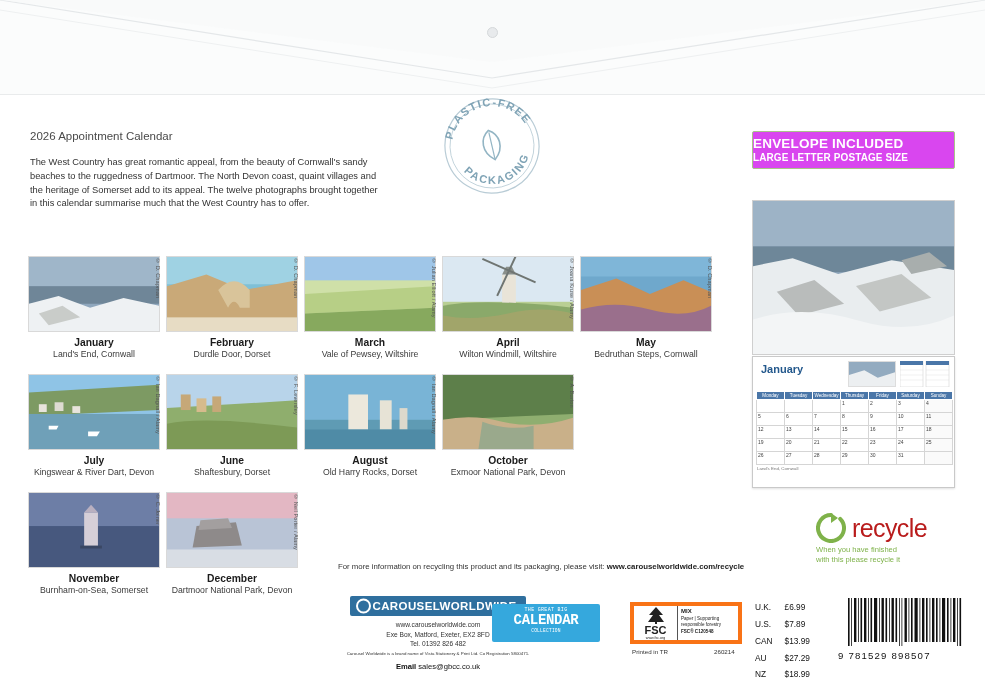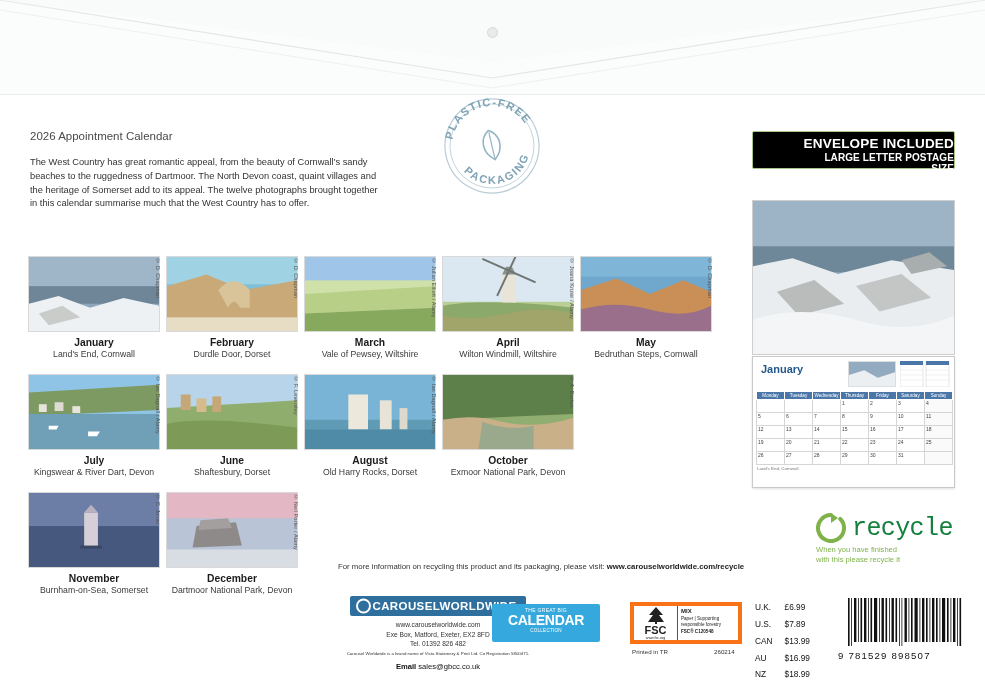--- a/index.html
+++ b/index.html
@@ -42,22 +42,22 @@
   .title-block { position:absolute; left:30px; top:130px; width:400px; }
   .title {
     font-size: 27px; font-weight: bold; letter-spacing:-0.3px; color:#1b1b1b;
     margin:0 0 4px 0;
   }
   .subtitle { font-size: 11.5px; color:#4a4a4a; margin:0 0 14px 0; }
   .blurb { font-size: 9.3px; line-height: 1.48; color:#333; width:350px; }
   
   .env-box {
     position:absolute; left:752px; top:131px; width:203px; height:38px;
-    background:#000000; border:1px solid #a9c489; border-radius:2px;
-    color:#ffffff; text-align:right; padding-top:4px;padding-left:48px;
+    background:#d946ef; border:1px solid #a9c489; border-radius:2px;
+    color:#ffffff; text-align:left; padding-top:4px;
   }
   .env-title { font-size:13.5px; font-weight:bold; letter-spacing:0.2px; line-height:1.15;}
   .env-sub { font-size:10px; font-weight:bold; letter-spacing:0.1px; }
   
   .grid { position:absolute; left:28px; top:256px; width:700px; }
   .row { display:flex; gap:6px; margin-bottom:14px; }
   .cell { width:132px; }
   .thumb-wrap { position:relative; width:132px; height:76px; }
   .thumb {
     width:132px; height:76px; border:1px solid #d9d9d9; overflow:hidden;
@@ -95,21 +95,21 @@
   }
   table.cal td {
     border:1px solid #d5d5d5; height:13px; font-size:5px; color:#444;
     vertical-align:top; padding:0 1px;
   }
   table.cal td.sun { background:#fafafa; }
   .cal-foot { font-size:4.4px; color:#777; padding:1px 4px; }
   
   .recycle { position:absolute; left:816px; top:513px; width:150px; }
   .recycle-row { display:flex; align-items:center; gap:6px; }
-  .recycle-word { font-size:25px; color:#15803d; letter-spacing:-0.6px;font-family:Liberation Mono, monospace; }
+  .recycle-word { font-size:25px; color:#b91c1c; letter-spacing:-0.6px; }
   .recycle-note { font-size:7.6px; color:#7fb24a; margin-top:2px; line-height:1.35; }
   
   .foot-note {
     position:absolute; left:338px; top:562px; width:470px;
     font-size:7.8px; color:#333;
   }
   .foot-note a { color:#222; font-weight:bold; text-decoration:none;}
   .brand {
     position:absolute; left:338px; top:596px; width:200px; text-align:center;
   }
@@ -120,21 +120,21 @@
   }
   .brand-logo:before{
     content:""; position:absolute; left:6px; top:50%; transform:translateY(-50%);
     width:11px; height:11px; border:2px solid #fff; border-radius:50%;
   }
   .brand-addr { font-size:6.6px; color:#333; line-height:1.45; margin-top:4px;}
   .brand-email { font-size:7.6px; color:#111; margin-top:5px; }
   .brand-email b { font-weight:bold; }
   .gbcc {
     position:absolute; left:492px; top:604px; width:108px; height:38px;
-    background:#35a8dd; border-radius:2px; color:#fff; text-align:center; padding-top:3px;
+    background:#35a8dd; border-radius:2px; color:#fff; text-align:center; padding-top:3px;font-family:Liberation Mono, monospace;
   }
   .gbcc-top { font-size:5px; letter-spacing:0.3px; }
   .gbcc-mid { font-size:14px; font-weight:bold; letter-spacing:-0.3px; line-height:1.05;}
   .gbcc-bot { font-size:4.6px; letter-spacing:0.2px; }
   .fsc {
     position:absolute; left:630px; top:602px; width:112px; height:42px;
     border:4px solid #f97316; display:flex; font-size:4.6px; color:#222;
   }
   .fsc-left { width:44px; border-right:1px solid #555; display:flex;
     flex-direction:column; align-items:center; justify-content:center; }
@@ -564,21 +564,21 @@
   <tr>
     <td>U.S.</td>
     <td>$7.89</td>
   </tr>
   <tr>
     <td>CAN</td>
     <td>$13.99</td>
   </tr>
   <tr>
     <td>AU</td>
-    <td>$16.99</td>
+    <td>$27.29</td>
   </tr>
   <tr>
     <td>NZ</td>
     <td>$18.99</td>
   </tr>
 </tbody>
   </table>
 
 <svg class="barcode" viewBox="0 0 118 52">
   <rect width="118" height="52" fill="#fff"></rect>

